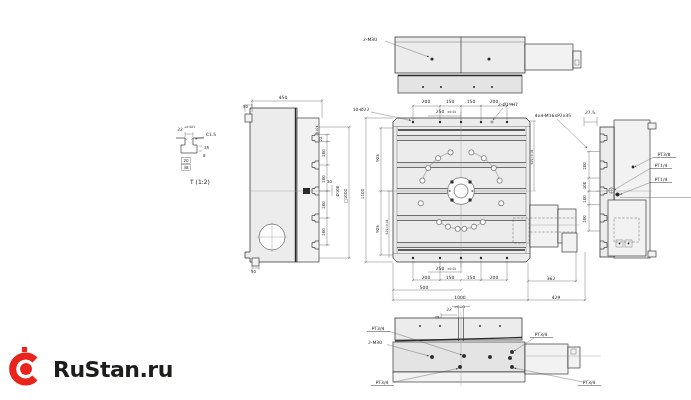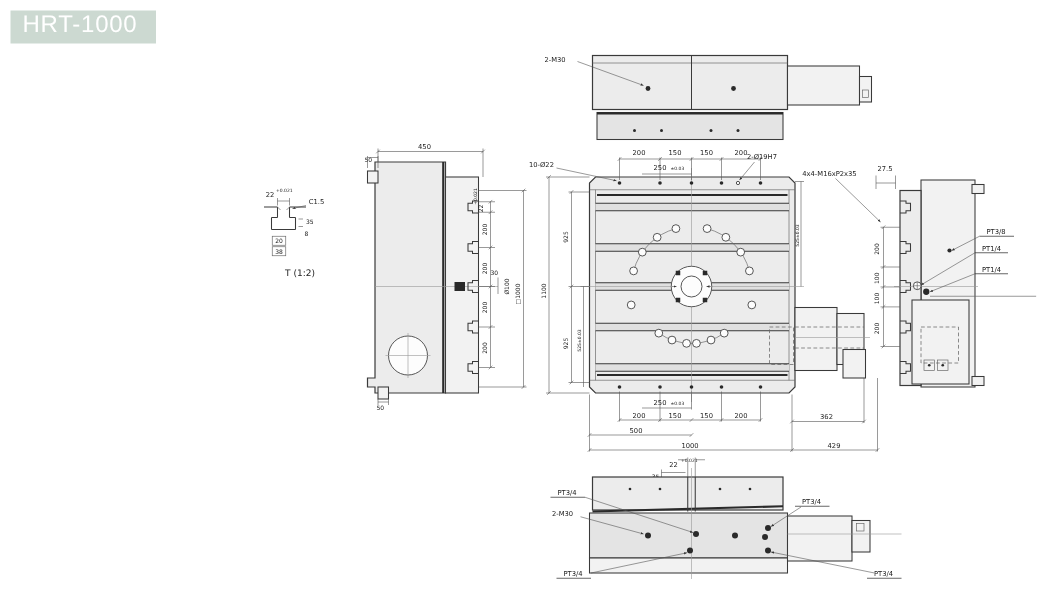--- a/index.html
+++ b/index.html
@@ -315,17 +315,24 @@
     <text class="t4" x="203" y="157">8</text>
     <text class="t4" x="186" y="162" text-anchor="middle">20</text>
     <text class="t4" x="186" y="169" text-anchor="middle">38</text>
     <rect class="thin" x="181.5" y="157.5" width="9" height="6" fill="none"></rect>
     <rect class="thin" x="181.5" y="164.5" width="9" height="6" fill="none"></rect>
     <text class="t6" x="200" y="184" text-anchor="middle">T (1:2)</text>
   </g>
 </svg>
 
 
-<div class="title-box">HRT-1000</div>
-
-
-
+
+
+<div class="logo">
+  <svg width="42" height="44" viewBox="0 0 42 44">
+    <rect x="17" y="0" width="5" height="5" fill="#e8241c"></rect>
+    <path d="M30,13 A13,13 0 1 0 30,31" fill="none" stroke="#e8241c" stroke-width="7"></path>
+    <circle cx="21" cy="22" r="6" fill="#e8241c"></circle>
+  </svg>
+  <span class="logo-text">RuStan.ru</span>
 </div>
 
+</div>
+
 </body></html>

